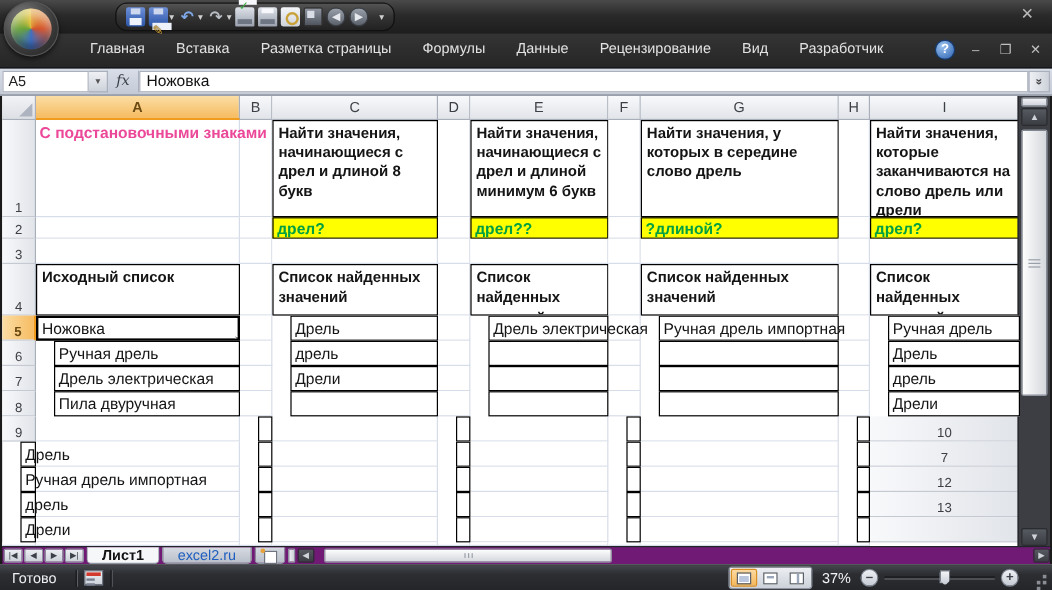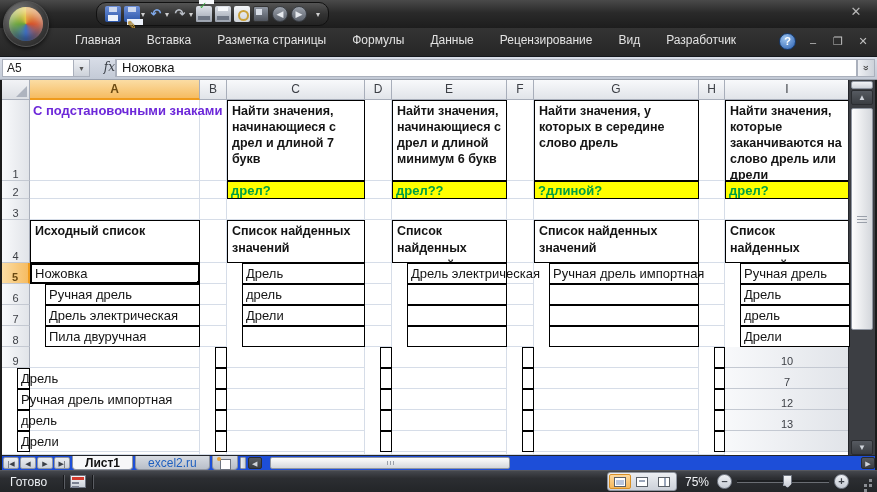--- a/index.html
+++ b/index.html
@@ -46,52 +46,52 @@
   .rtabs { display:flex; margin-left:62px; height:24px; align-items:center; }
   .rtab { color:#e2e2e2; font-size:12px; padding:3px 13px; cursor:pointer; }
   .tabrow-right { position:absolute; right:6px; top:5px; display:flex; align-items:center; gap:9px; }
   .help-orb { width:17px; height:17px; border-radius:50%; background:radial-gradient(circle at 35% 30%, #9cc4f0, #2a5fb0); border:1px solid #163a6e; color:#fff; font-weight:bold; font-size:11px; line-height:15px; text-align:center; }
   .winbtn { color:#c0c0c0; font-size:11px; width:16px; text-align:center; }
 
   
   .fbar { height:23px; flex:0 0 23px; background:linear-gradient(#d9dee8,#c3cad6); display:flex; align-items:center; padding:2px 2px; gap:0; border-bottom:1px solid #9aa1ad; }
   .namebox { width:72px; height:18px; background:#fff; border:1px solid #aab0bc; font-size:12px; color:#222; padding:1px 4px; }
   .name-dd { width:16px; height:18px; background:linear-gradient(#eef0f4,#cdd2da); border:1px solid #aab0bc; border-left:none; color:#555; font-size:7px; text-align:center; line-height:18px; }
-  .fx-btn { width:26px; height:18px; font-style:italic; font-family:"DejaVu Serif",serif; font-size:12px; color:#3a3f46; text-align:right; line-height:17px; border-right:1px solid #aab0bc; }
+  .fx-btn { width:26px; height:18px; font-style:italic; font-family:"DejaVu Serif",serif; font-size:12px; color:#3a3f46; text-align:center; line-height:17px; border-right:1px solid #aab0bc; }
   .fvalue { flex:1; height:18px; background:#fff; border:1px solid #aab0bc; font-size:13px; color:#111; padding:0 5px; line-height:16px; }
   .f-expand { width:18px; height:18px; background:linear-gradient(#eef0f4,#cdd2da); border:1px solid #aab0bc; color:#444; font-size:10px; text-align:center; line-height:16px; font-weight:bold; }
 
   
   .sheet-wrap { flex:0 0 375px; height:375px; display:flex; margin:0 2px; background:#fff; }
   .grid { display:grid; width:846px; background:#fff; }
   .cell { font-size:13px; color:#141414; background:#fff; border-right:1px solid #d6dde8; border-bottom:1px solid #d6dde8; padding:1px 3px; overflow:hidden; line-height:19px; }
   .colhead { background:linear-gradient(#f8f9fb,#e1e4e9); border-right:1px solid #a8aeba; border-bottom:1px solid #a8aeba; color:#3c3f45; font-size:12px; text-align:center; line-height:19px; overflow:hidden; }
   .rowhead { background:linear-gradient(90deg,#f8f9fb,#e1e4e9); border-right:1px solid #a8aeba; border-bottom:1px solid #c4c9d2; color:#3c3f45; font-size:11px; display:flex; align-items:flex-end; justify-content:center; overflow:hidden; }
   .colhead.hsel { background:linear-gradient(#fbdda4,#f6bc62); border-bottom:2px solid #ef9b1d; color:#6b4a12; font-weight:bold; }
   .rowhead.hsel { background:linear-gradient(90deg,#fbdda4,#f6bc62); border-right:2px solid #ef9b1d; color:#6b4a12; font-weight:bold; }
   .corner { background:linear-gradient(#f2f3f6,#dcdfe4); border-right:1px solid #a8aeba; border-bottom:1px solid #a8aeba; position:relative; }
   .corner::after { content:""; position:absolute; right:2px; bottom:2px; border-left:11px solid transparent; border-bottom:11px solid #aeb4bf; }
-  .c-red { color:#6d28d9; font-weight:bold; white-space:nowrap; overflow:visible; position:relative; z-index:3; }
+  .c-red { color:#ec4899; font-weight:bold; white-space:nowrap; overflow:visible; position:relative; z-index:3; }
   .c-q { font-weight:bold; font-size:12.5px; line-height:16px; border:1px solid #000; padding:2px 4px; overflow:hidden; }
   .c-y { background:#ffff00; color:#00a042; font-weight:bold; border:1px solid #000; line-height:15px; }
   .c-h { font-weight:bold; font-size:12.5px; line-height:17px; border:1px solid #000; padding:2px 4px; }
   .c-l { border:1px solid #000; white-space:nowrap; overflow:visible; position:relative; z-index:2; line-height:18px;margin-left:15px; }
   .c-sel { border:2px solid #000; white-space:nowrap; position:relative; z-index:4; line-height:16px; }
   .fill-handle { position:absolute; right:-3px; bottom:-3px; width:5px; height:5px; background:#000; border:1px solid #fff; }
 
   
   .vscroll { width:27px; background:#3c3e43; display:flex; flex-direction:column; border-left:1px solid #23252a; }
   .v-split { height:8px; background:linear-gradient(#f2f3f6,#cfd3da); border:1px solid #8f95a0; margin:1px 2px; border-radius:2px; }
   .v-btn { height:15px; color:#cfd3da; font-size:8px; text-align:center; line-height:14px; background:linear-gradient(#565a61,#3a3d42); border:1px solid #2a2c30; margin:0 2px; border-radius:2px; }
   .v-track { flex:1; position:relative; margin:1px 2px; }
   .v-thumb { position:absolute; top:2px; left:0; right:0; height:222px; background:linear-gradient(90deg,#fdfdfd,#d4d7dc); border:1px solid #8f95a0; border-radius:2px; }
   .v-grip { position:absolute; left:5px; right:5px; top:50%; height:1px; background:#9aa0aa; box-shadow:0 -3px 0 #9aa0aa, 0 3px 0 #9aa0aa; }
 
   
-  .tabs-row { flex:0 0 15px; height:15px; margin:0 2px; background:#1d4ed8; display:flex; align-items:stretch; border-top:1px solid #23252a; }
+  .tabs-row { flex:0 0 15px; height:15px; margin:0 2px; background:#701a75; display:flex; align-items:stretch; border-top:1px solid #23252a; }
   .nav-btn { width:16px; background:linear-gradient(#eceef2,#ccd1d9); border:1px solid #8f95a0; border-radius:2px; margin:1px 0 1px 1px; color:#3c4048; font-size:7px; text-align:center; line-height:12px; }
   .sheet-tab { display:flex; align-items:center; padding:0 12px; font-size:12px; position:relative; margin-left:2px; }
   .sheet-tab.active { background:#f6f7f9; color:#111; font-weight:bold; border:1px solid #8f95a0; border-top:none; border-radius:0 0 4px 4px; z-index:2; }
   .sheet-tab.inactive { background:linear-gradient(#d7dbe2,#b9bfc9); color:#1f5fbf; border:1px solid #8f95a0; border-top:none; border-radius:0 0 4px 4px; }
   .ins-tab { width:26px; background:linear-gradient(#d7dbe2,#b9bfc9); border:1px solid #8f95a0; border-top:none; border-radius:0 0 4px 4px; margin-left:2px; position:relative; }
   .ins-tab::before { content:""; position:absolute; left:7px; top:3px; width:9px; height:9px; background:#fff; border:1px solid #6e7480; }
   .ins-tab::after { content:""; position:absolute; left:4px; top:1px; width:4px; height:4px; background:#e8a33a; border-radius:50%; }
   .tab-split { width:6px; background:linear-gradient(90deg,#eceef2,#ccd1d9); border:1px solid #8f95a0; margin:1px 2px; border-radius:1px; }
   .h-btn { width:14px; background:linear-gradient(#565a61,#3a3d42); border:1px solid #2a2c30; color:#cfd3da; font-size:7px; text-align:center; line-height:12px; margin:1px 0; border-radius:2px; }
   .h-track { flex:1; position:relative; margin:1px 0; }
@@ -205,21 +205,21 @@
         <div class="colhead">C</div>
         <div class="colhead">D</div>
         <div class="colhead">E</div>
         <div class="colhead">F</div>
         <div class="colhead">G</div>
         <div class="colhead">H</div>
         <div class="colhead">I</div>
         <div class="rowhead">1</div>
         <div class="cell c-red"><span>С подстановочными знаками</span></div>
         <div class="cell"></div>
-        <div class="cell c-q"><span>Найти значения, начинающиеся с дрел и длиной 7 букв</span></div>
+        <div class="cell c-q"><span>Найти значения, начинающиеся с дрел и длиной 8 букв</span></div>
         <div class="cell"></div>
         <div class="cell c-q"><span>Найти значения, начинающиеся с дрел и длиной минимум 6 букв</span></div>
         <div class="cell"></div>
         <div class="cell c-q"><span>Найти значения, у которых в середине слово дрель</span></div>
         <div class="cell"></div>
         <div class="cell c-q"><span>Найти значения, которые заканчиваются на слово дрель или дрели</span></div>
         <div class="rowhead">2</div>
         <div class="cell"></div>
         <div class="cell"></div>
         <div class="cell c-y"><span>дрел?</span></div>
@@ -391,21 +391,21 @@
         <div class="view-btn active">
             <div class="vb-ic grid-ic"></div>
           </div>
         <div class="view-btn">
             <div class="vb-ic page-ic"></div>
           </div>
         <div class="view-btn">
             <div class="vb-ic break-ic"></div>
           </div>
       </div>
-      <div class="st-zoom">75%</div>
+      <div class="st-zoom">37%</div>
       <div class="zoomslider">
         <div class="z-circle">–</div>
         <div class="z-track">
           <div class="z-notch"></div>
           <div class="z-thumb"></div>
         </div>
         <div class="z-circle">+</div>
       </div>
       <div class="grip"></div>
     </div>

